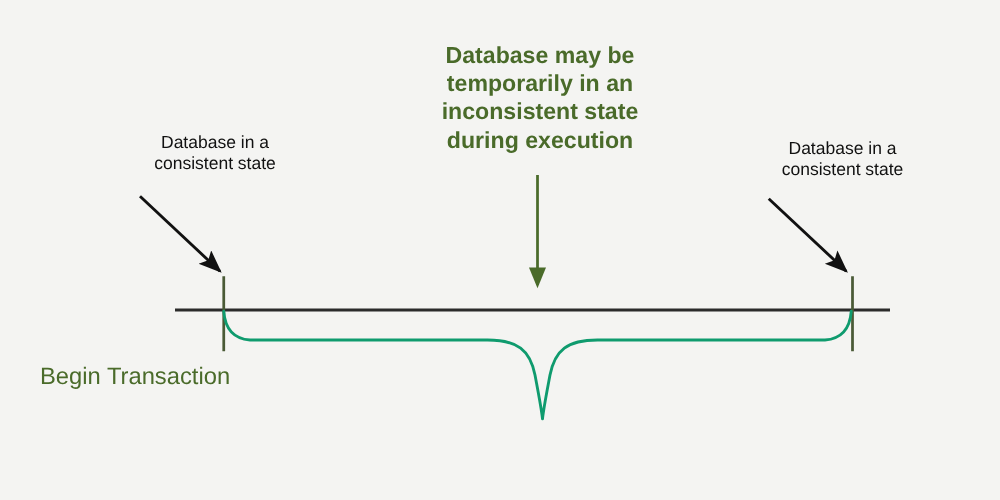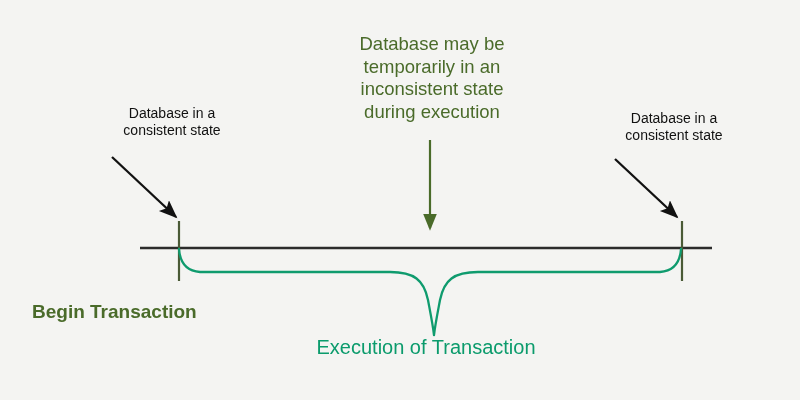--- a/index.html
+++ b/index.html
@@ -46,32 +46,31 @@
     width: 200px;
   }
   
   #label-center-note {
     left: 320px;
     top: 33px;
     width: 224px;
     color: #4a6b2a;
     font-size: 18.5px;
     text-align: center;
-    font-weight: 400;
+    font-weight: 700;
   }
   
   .endpoint-label {
     color: #4a6b2a;
     font-size: 19px;
     font-weight: 400;
   }
   #label-begin-transaction {
     left: 32px;
-    top: 300px;
-    font-weight: bold;
+    top: 290px;
   }
   #label-end-transaction {
     left: 618px;
     top: 290px;
   }
   
   #label-execution {
     left: 286px;
     top: 335px;
     width: 280px;
@@ -126,15 +125,14 @@
 consistent state</div>
 
   <div class="lbl" id="label-center-note">Database may be
 temporarily in an
 inconsistent state
 during execution</div>
 
   <div class="lbl endpoint-label" id="label-begin-transaction">Begin Transaction</div>
 
 
-  <div class="lbl" id="label-execution">Execution of Transaction</div>
 
 </div>
 
 </body></html>

